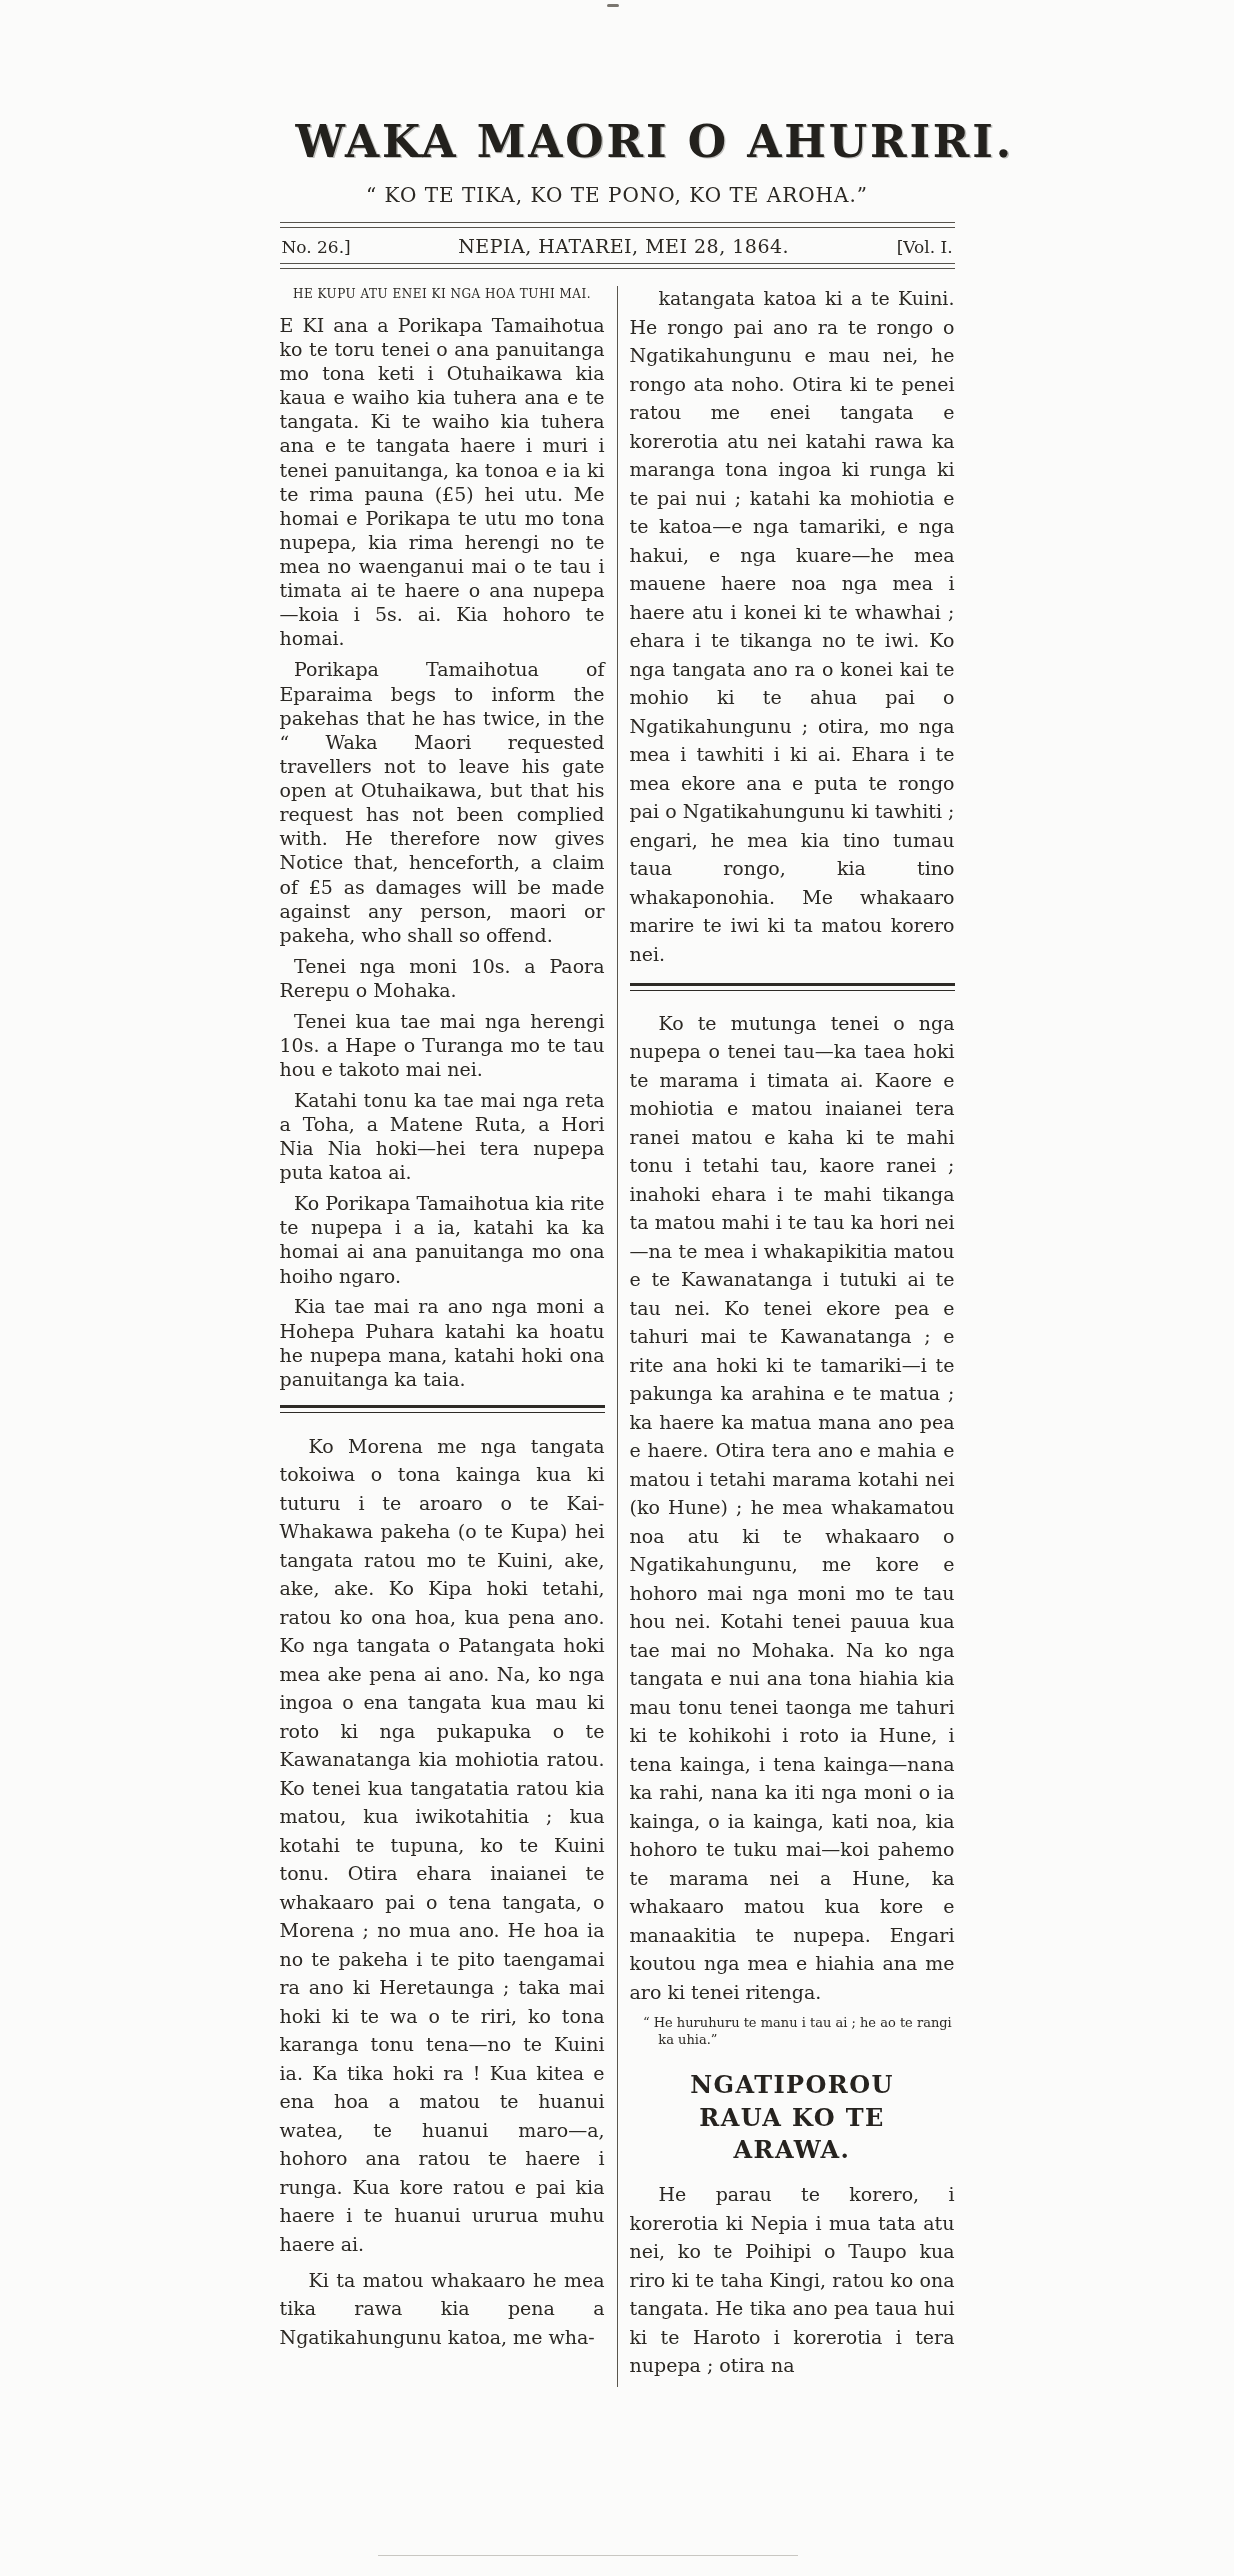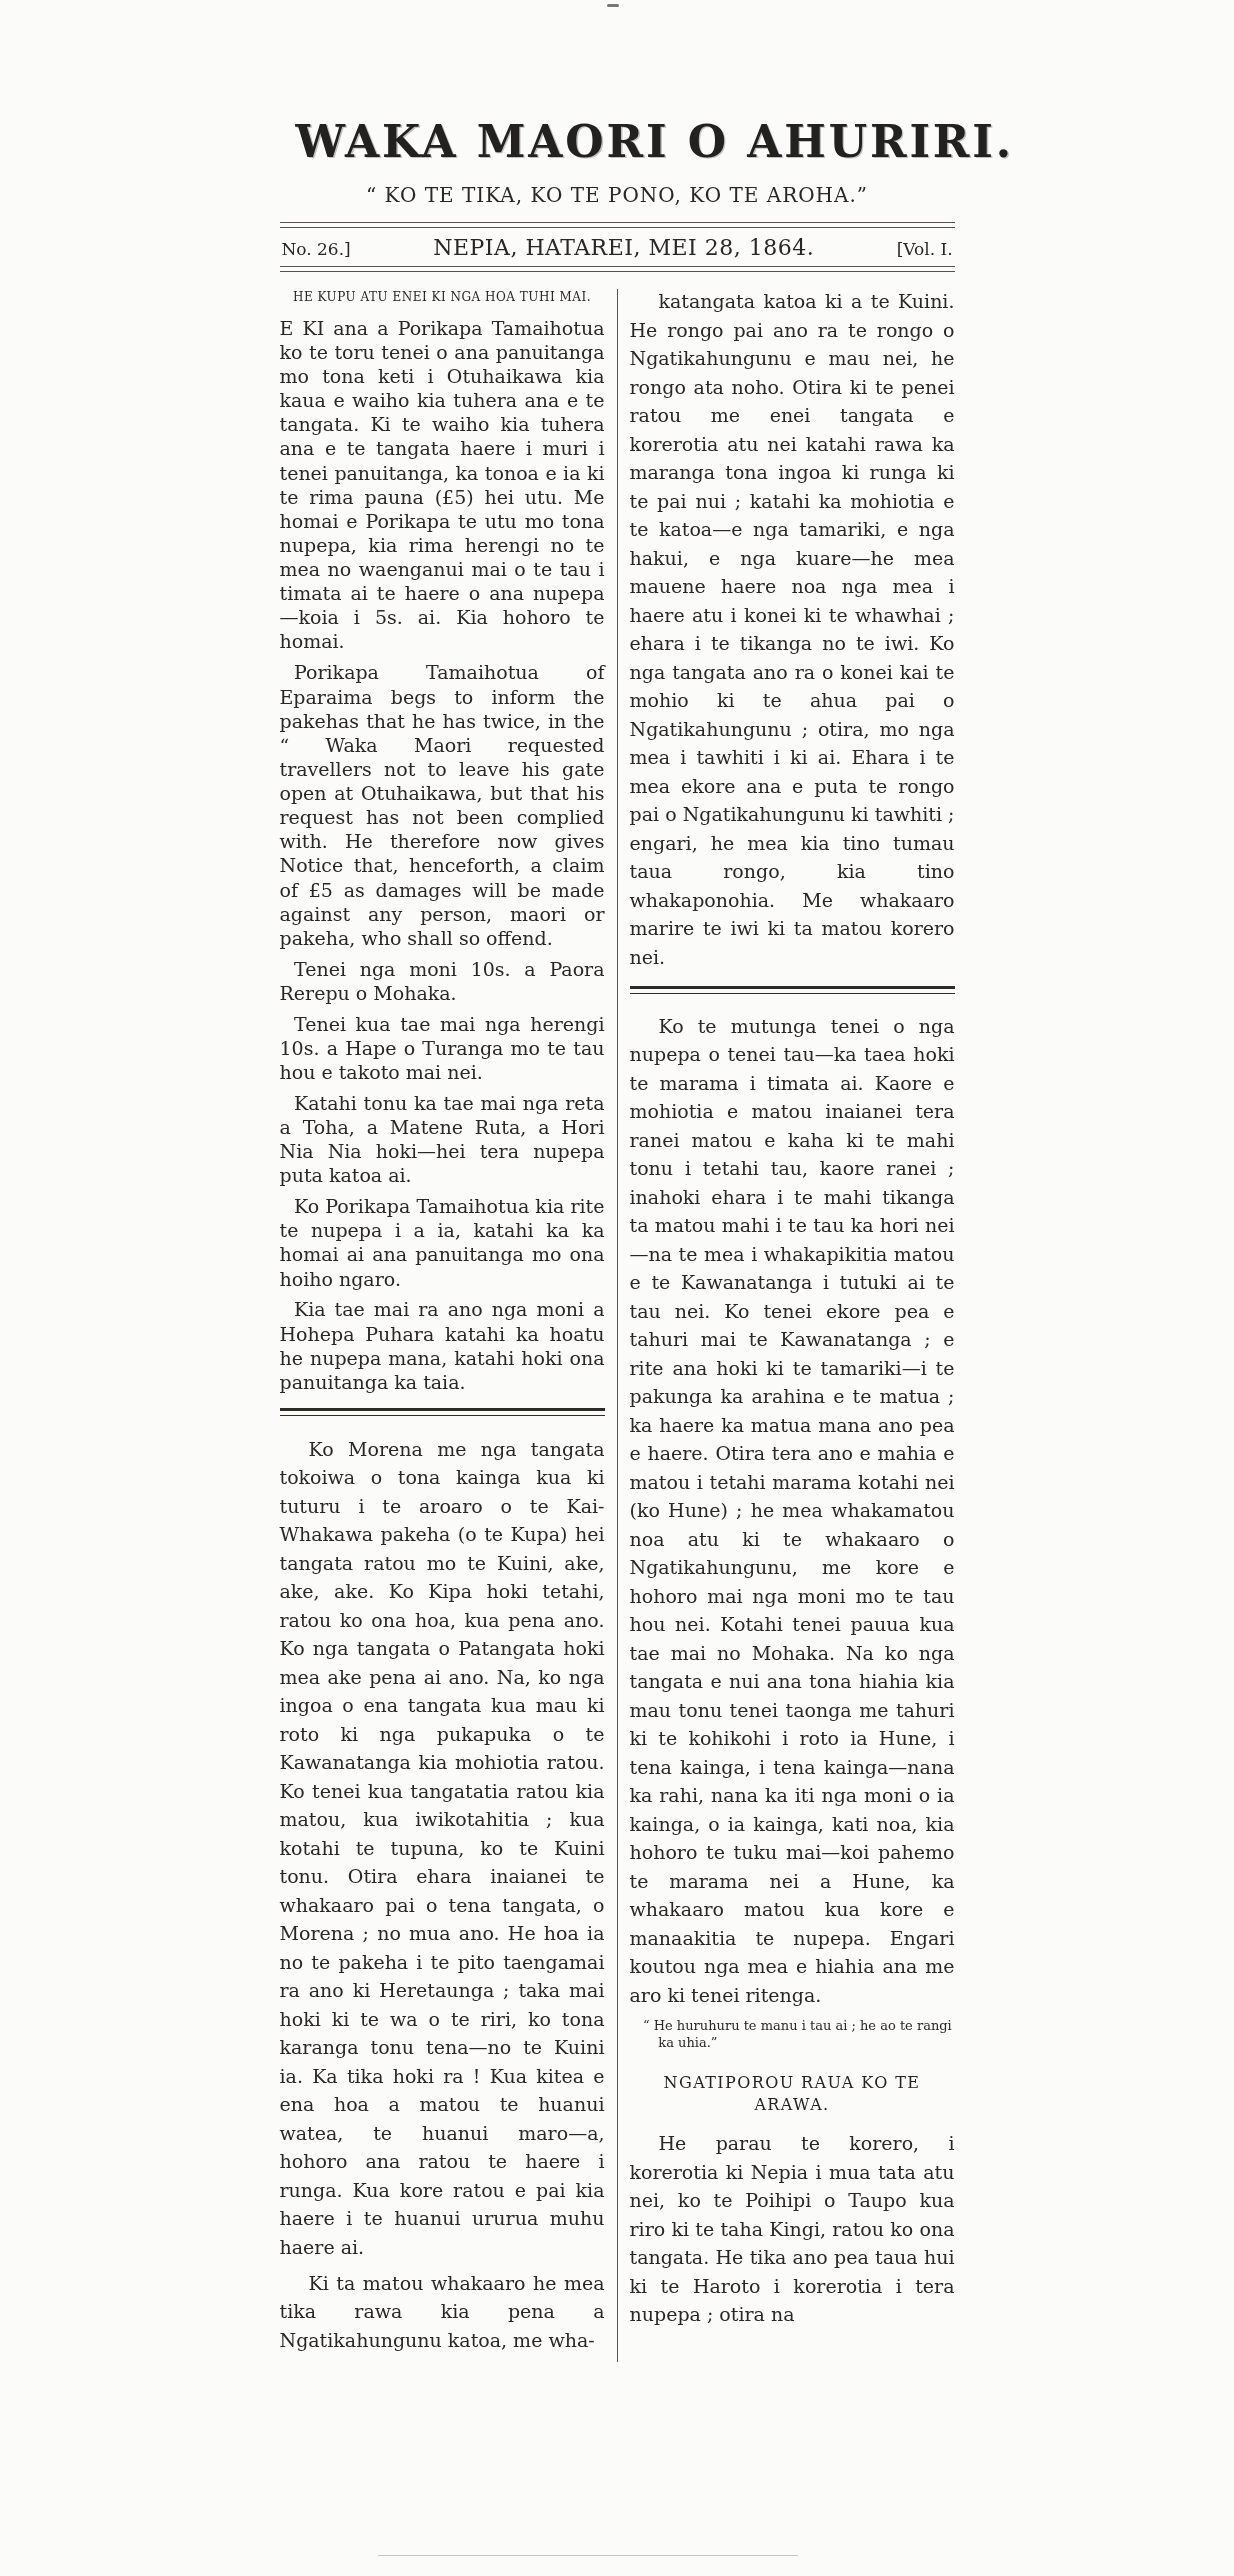--- a/index.html
+++ b/index.html
@@ -44,21 +44,21 @@
     border-bottom: 1px solid #56524b;
   }
   .rule-top { margin-top: 15.4px; }
   .dateline {
     display: flex;
     justify-content: space-between;
     align-items: baseline;
     padding: 6.8px 1.9px 5.8px 1.9px;
   }
   .dateline .side { font-size: 17px; }
-  .dateline .center { font-size: 22px; letter-spacing: 0.5px; }
+  .dateline .center { font-size: 19px; letter-spacing: 0.5px; }
   .columns {
     display: flex;
     margin-top: 15.4px;
     align-items: stretch;
   }
   .col { width: 325px; }
   .gutter { width: 25px; flex: none; position: relative; }
   .gutter::after {
     content: "";
     position: absolute;
@@ -100,22 +100,22 @@
   }
   .quote-small {
     font-size: 13px;
     line-height: 1.32;
     margin: 5.8px 0 3.9px 5.8px;
     padding-left: 23px;
     text-indent: -15.4px;
   }
   .article-heading {
     text-align: center;
-    font-size: 16px;
-    font-weight: normal;
+    font-size: 24px;
+    font-weight: bold;
     letter-spacing: 1.4px;
     line-height: 1.35;
     margin: 21px 25px 13.5px 25px;
     color: #26231f;
   }
   .speck-top {
     position: absolute;
     top: 3.9px;
     left: 607px;
     width: 11.6px;

